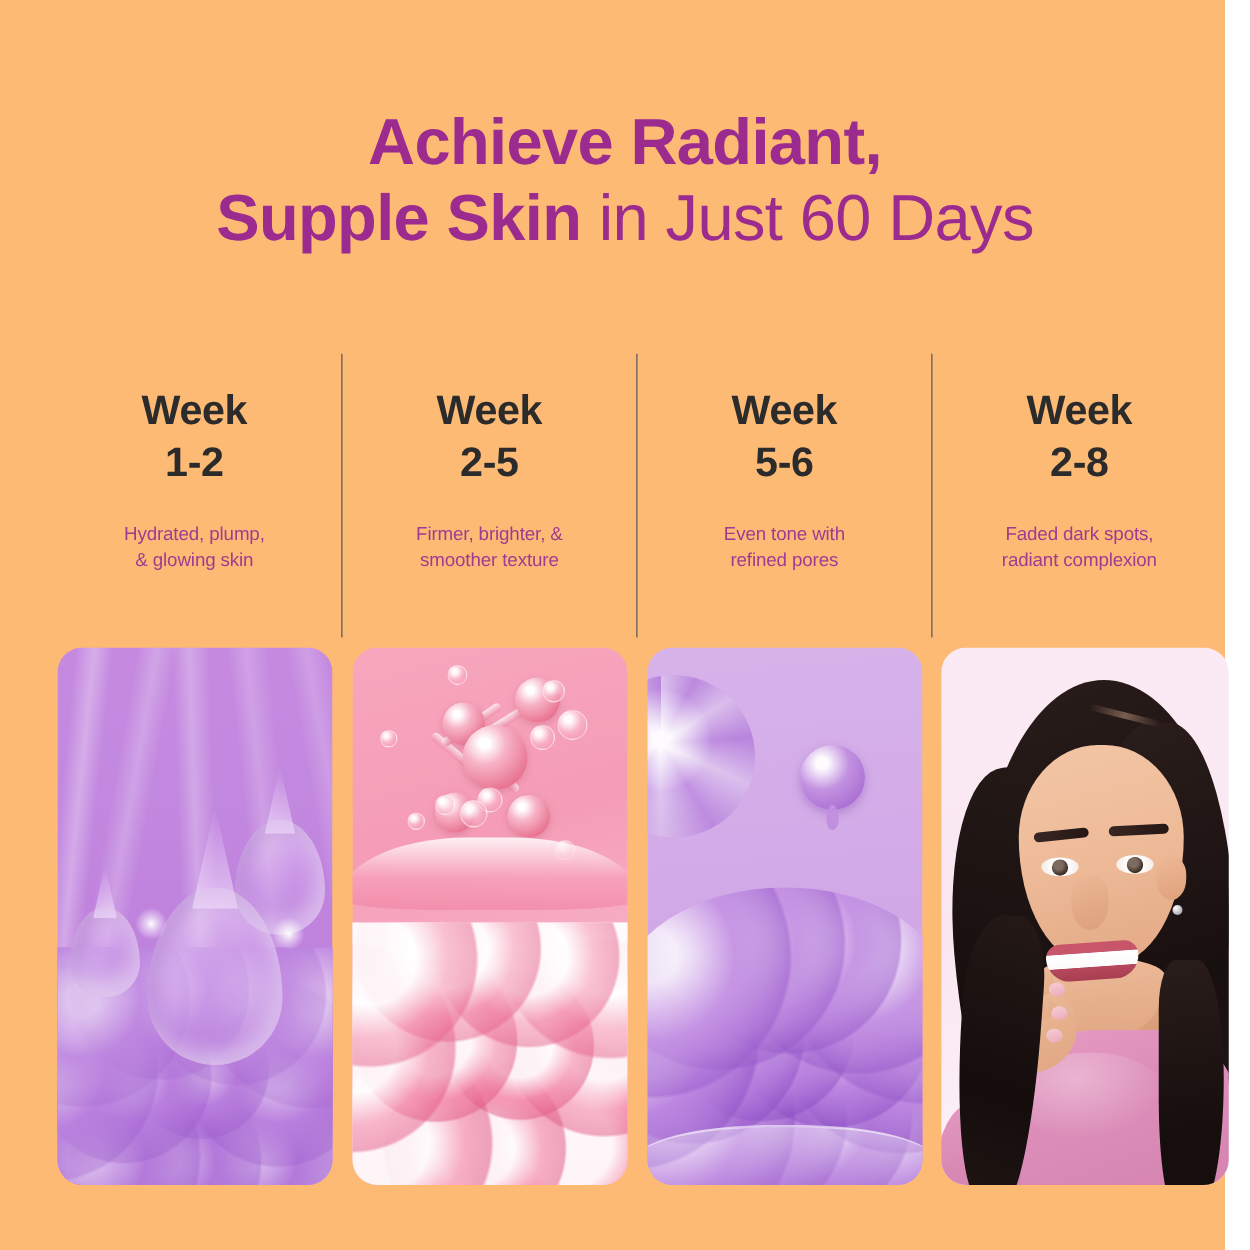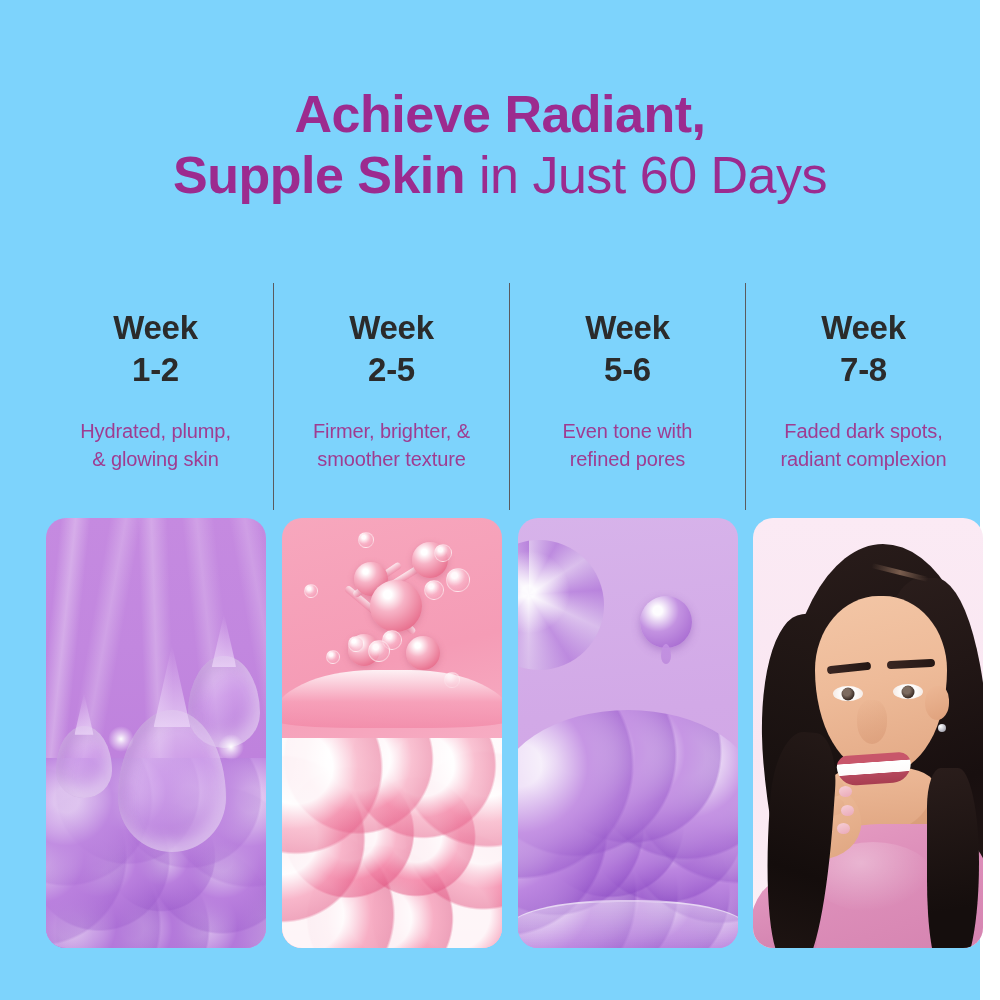--- a/index.html
+++ b/index.html
@@ -3,21 +3,21 @@
 <meta charset="utf-8">
 <style>
   html,body{margin:0;padding:0;}
   body{
     width:1000px;height:1000px;
     background:#ffffff;
     font-family:"Liberation Sans", sans-serif;
     overflow:hidden;
     position:relative;
   }
-  .page{position:relative;width:980px;height:1000px;background:#7dd3fc;text-decoration:underline;}
+  .page{position:relative;width:980px;height:1000px;background:#fdba74;text-decoration:underline;}
 
   
   .title-block{
     position:absolute;left:0;top:84px;width:1000px;
     text-align:center;line-height:1.18;
   }
   .title-line{display:block;font-size:52px;letter-spacing:-0.5px;color:#9C2B8F;}
   .t-strong{font-weight:bold;}
   .t-light{font-weight:400;}
 
@@ -45,21 +45,21 @@
     margin:0;padding-top:24px;
     text-align:center;
     font-size:33px;font-weight:bold;color:#2b2b2b;
     line-height:1.26;
     letter-spacing:-0.3px;
   }
   .week-title .wk-range{display:block;}
   .week-desc{
     margin:0;padding-top:28px;
     text-align:center;
-    font-size:20px;font-weight:400;color:#9f3c91;
+    font-size:15px;font-weight:400;color:#9f3c91;
     line-height:1.38;
     letter-spacing:-0.1px;
   }
 
   
   .card{
     position:absolute;top:235px;left:8px;
     width:220px;height:430px;
     border-radius:20px;
     overflow:hidden;
@@ -422,21 +422,21 @@
         <div class="c3-bigsphere"></div>
         <div class="c3-smallsphere"></div>
         <div class="c3-dome"></div>
         <div class="c3-glass"></div>
       </div>
     </div>
 
     <div class="col col-4">
       <p class="week-title">
         <span>Week</span>
-        <span class="wk-range">7-8</span>
+        <span class="wk-range">2-8</span>
       </p>
       <p class="week-desc">Faded dark spots,<br>radiant complexion</p>
 
       <div class="card card-4">
         <div class="c4-bg"></div>
         <div class="p-hair-back"></div>
         <div class="p-hair-left"></div>
         <div class="p-hair-right"></div>
         <div class="p-neck"></div>
         <div class="p-face"></div>

